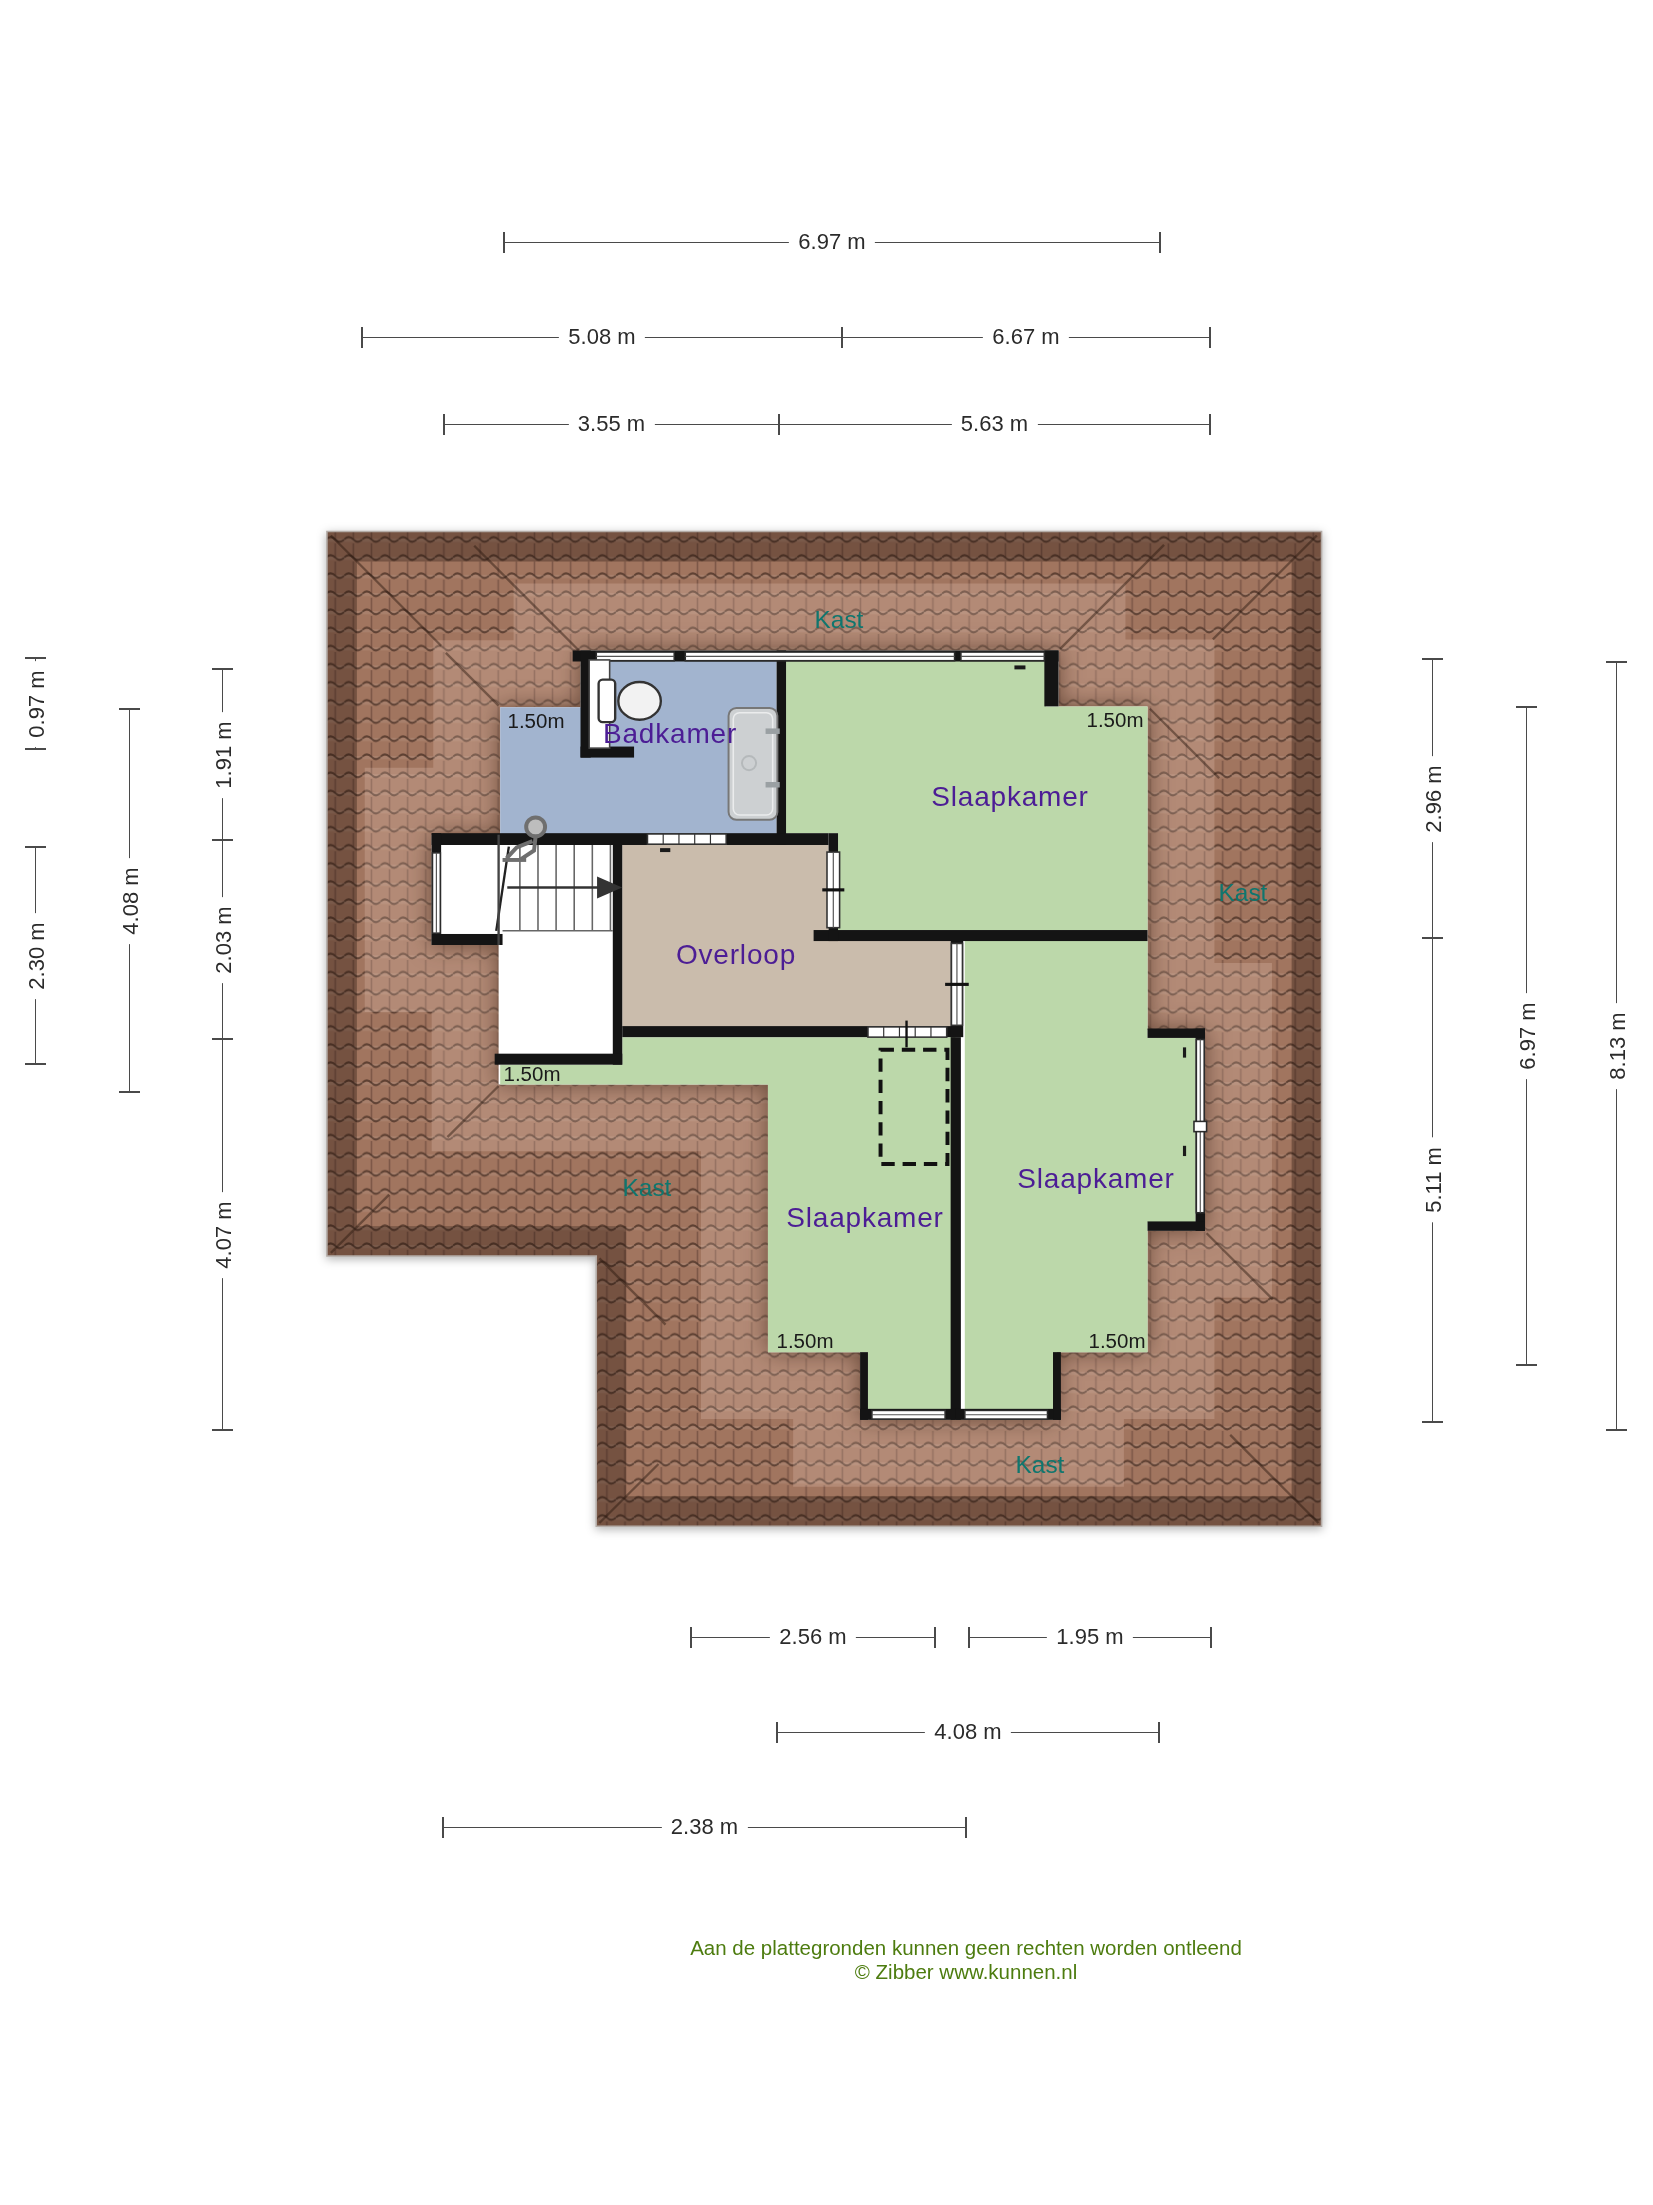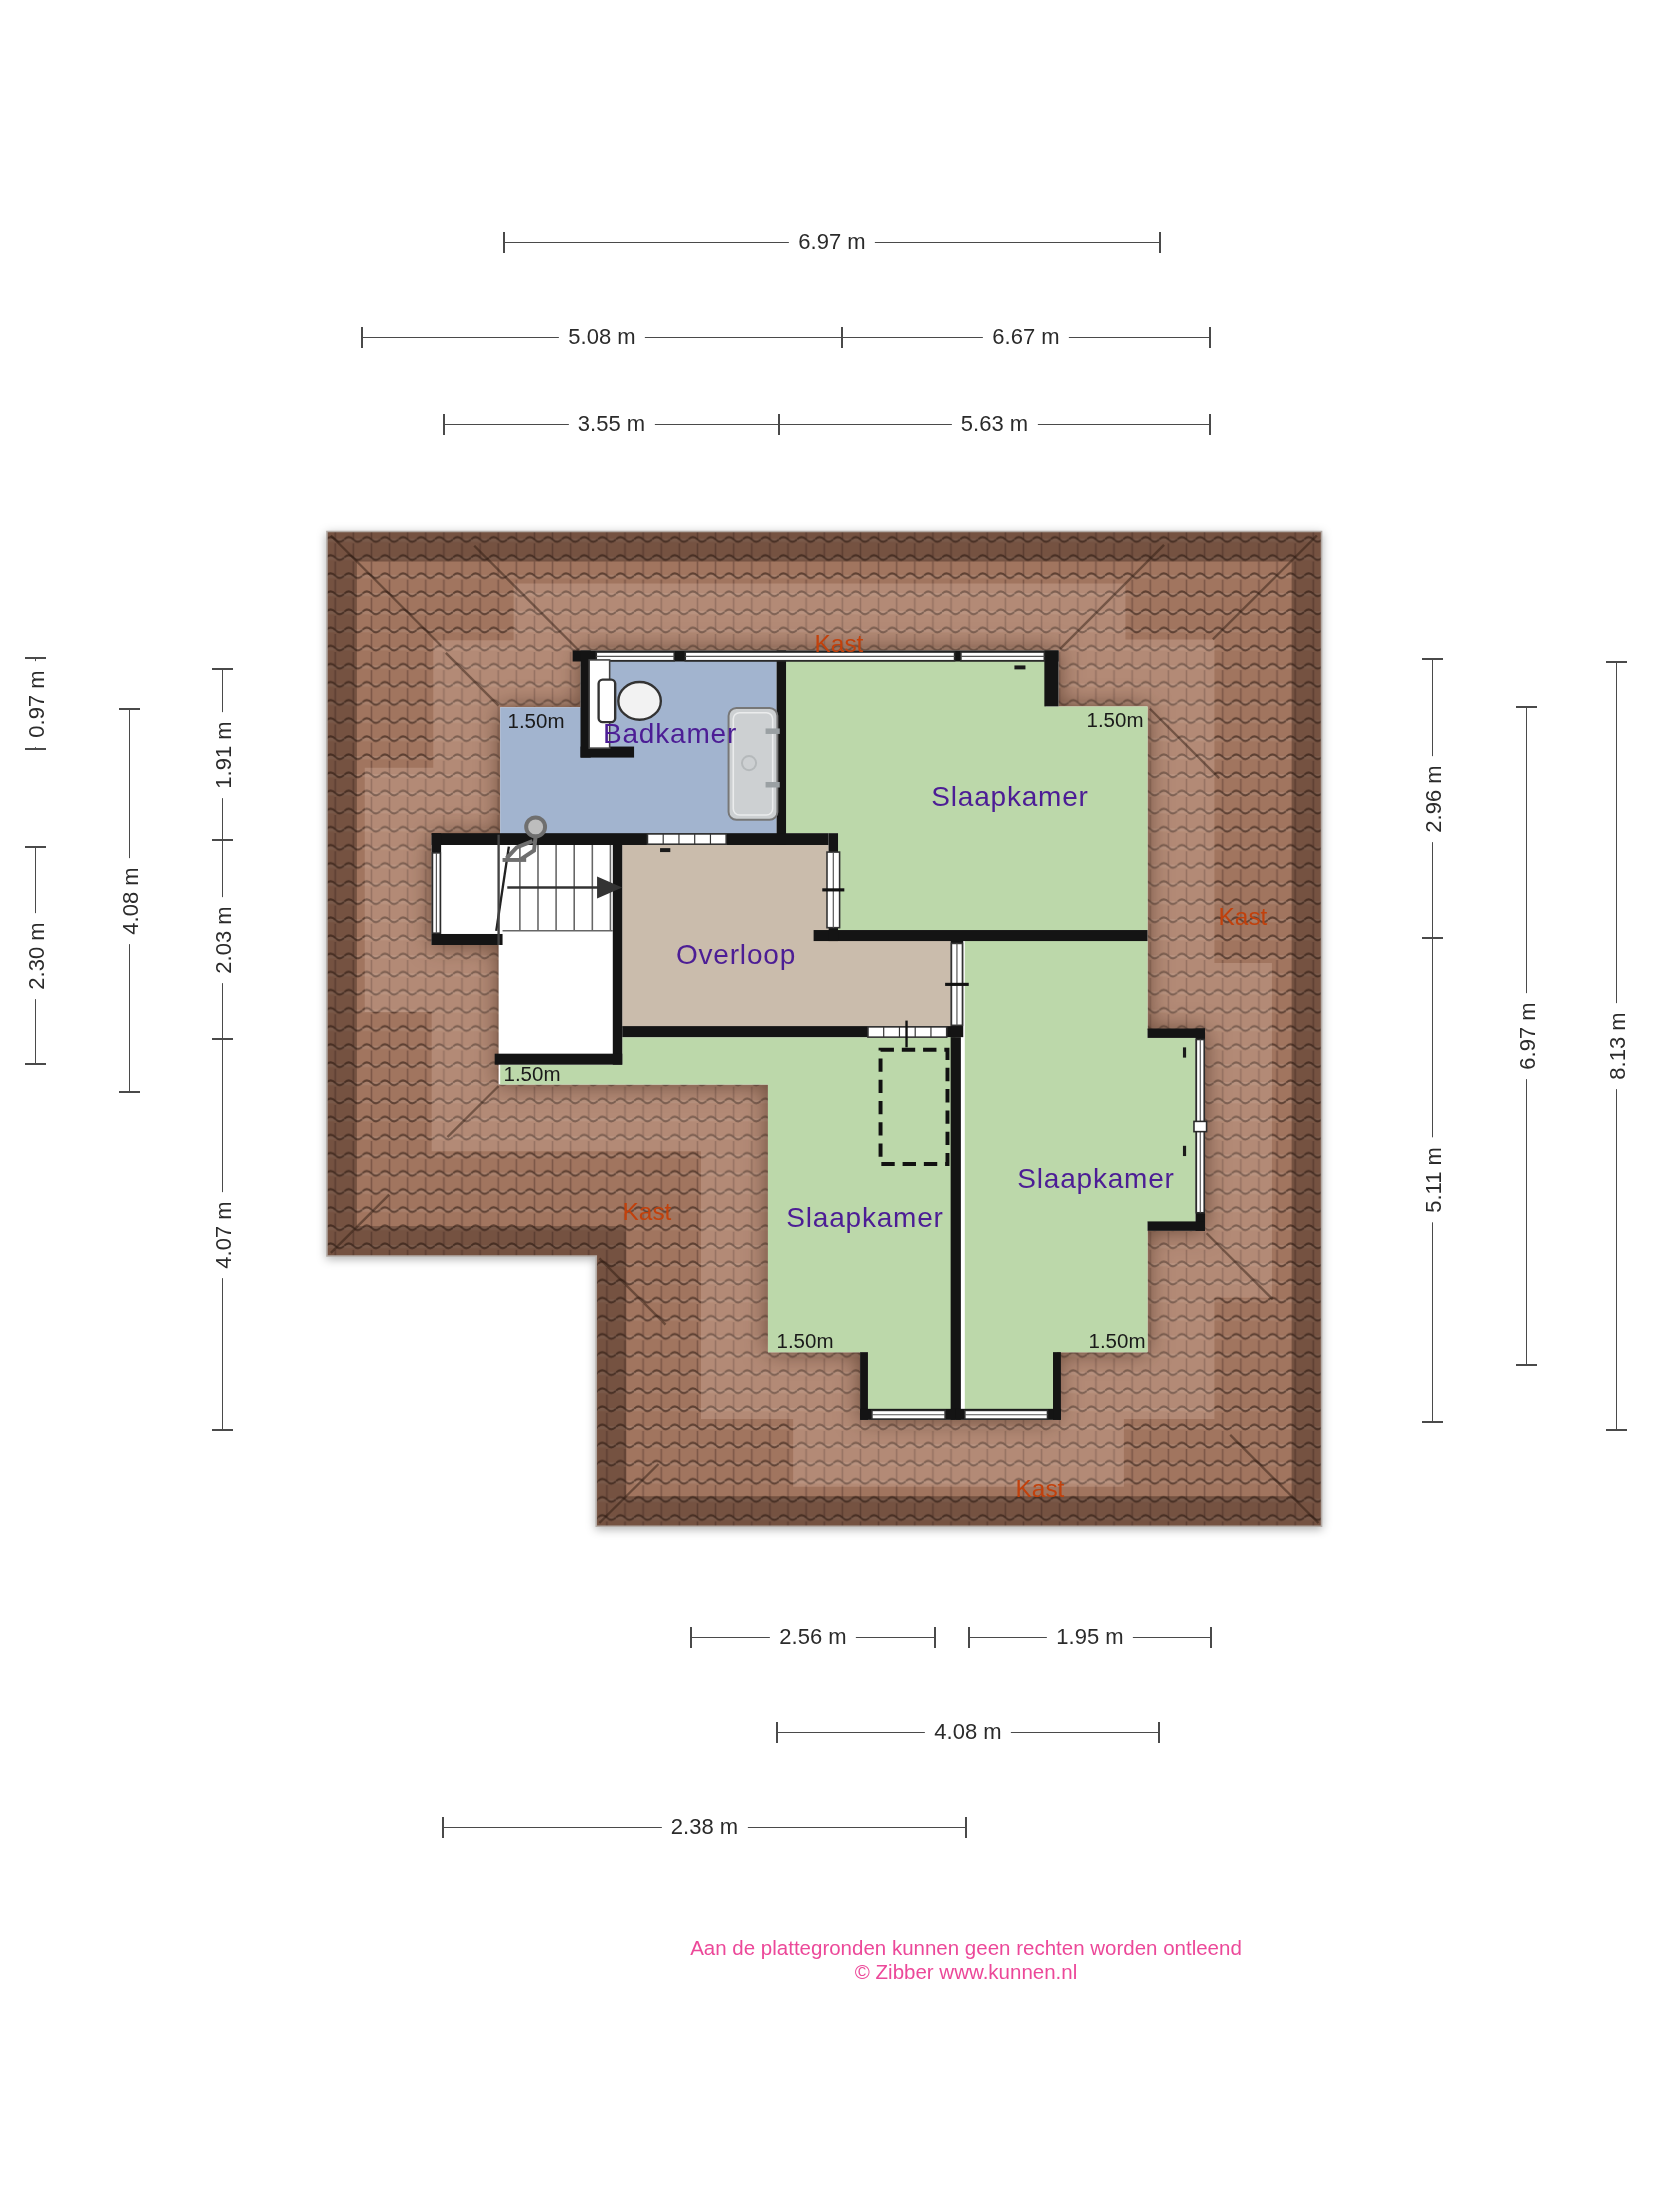--- a/index.html
+++ b/index.html
@@ -3,37 +3,37 @@
 <meta charset="utf-8">
 <style>
   html,body{margin:0;padding:0;background:#fff;}
   #canvas{position:relative;width:1654px;height:2205px;background:#fff;overflow:hidden;
           font-family:"Liberation Sans", sans-serif;}
   #plan-svg{position:absolute;left:0;top:0;}
 
   
   .lab{position:absolute;transform:translate(-50%,-50%);white-space:nowrap;color:#4c1d95;}
   .room-lab{font-size:28px;letter-spacing:0.8px;}
-  .kast-lab{font-size:24.4px;color:#c2410c;margin-top:24px;}
+  .kast-lab{font-size:24.4px;color:#0f766e;}
   .h-lab{font-size:20.5px;color:#1a1a1a;}
 
   
   .dim{position:absolute;}
   .dim span{position:absolute;background:#fff;padding:0 9.5px;font-size:22px;color:#2b2b2b;white-space:nowrap;}
   .dim.h{height:0;border-top:1.6px solid #4a4a4a;}
   .dim.h span{left:50%;top:-0.8px;transform:translate(-50%,-50%);}
   .dim.h i{position:absolute;top:-11px;width:1.6px;height:21px;background:#4a4a4a;}
   .dim.h i.l{left:-0.8px}.dim.h i.r{right:-0.8px}
   .dim.v{width:0;border-left:1.6px solid #4a4a4a;}
   .dim.v span{left:0.8px;top:50%;transform:translate(-50%,-50%) rotate(-90deg);}
   .dim.v i{position:absolute;left:-11px;width:21px;height:1.6px;background:#4a4a4a;}
   .dim.v i.t{top:-0.8px}.dim.v i.b{bottom:-0.8px}
 
   
-  .footer-line{position:absolute;transform:translateX(-50%);font-size:20.5px;color:#ec4899;white-space:nowrap;}
+  .footer-line{position:absolute;transform:translateX(-50%);font-size:20.5px;color:#4d7c0f;white-space:nowrap;}
 </style>
 </head>
 <body>
 
 <div id="canvas">
 
   <svg id="plan-svg" width="1654" height="2205" viewBox="0 0 2100 2800">
     <defs>
       <pattern id="tiles" width="23" height="23" patternUnits="userSpaceOnUse">
         <rect width="23" height="23" fill="#a1755f"></rect>

